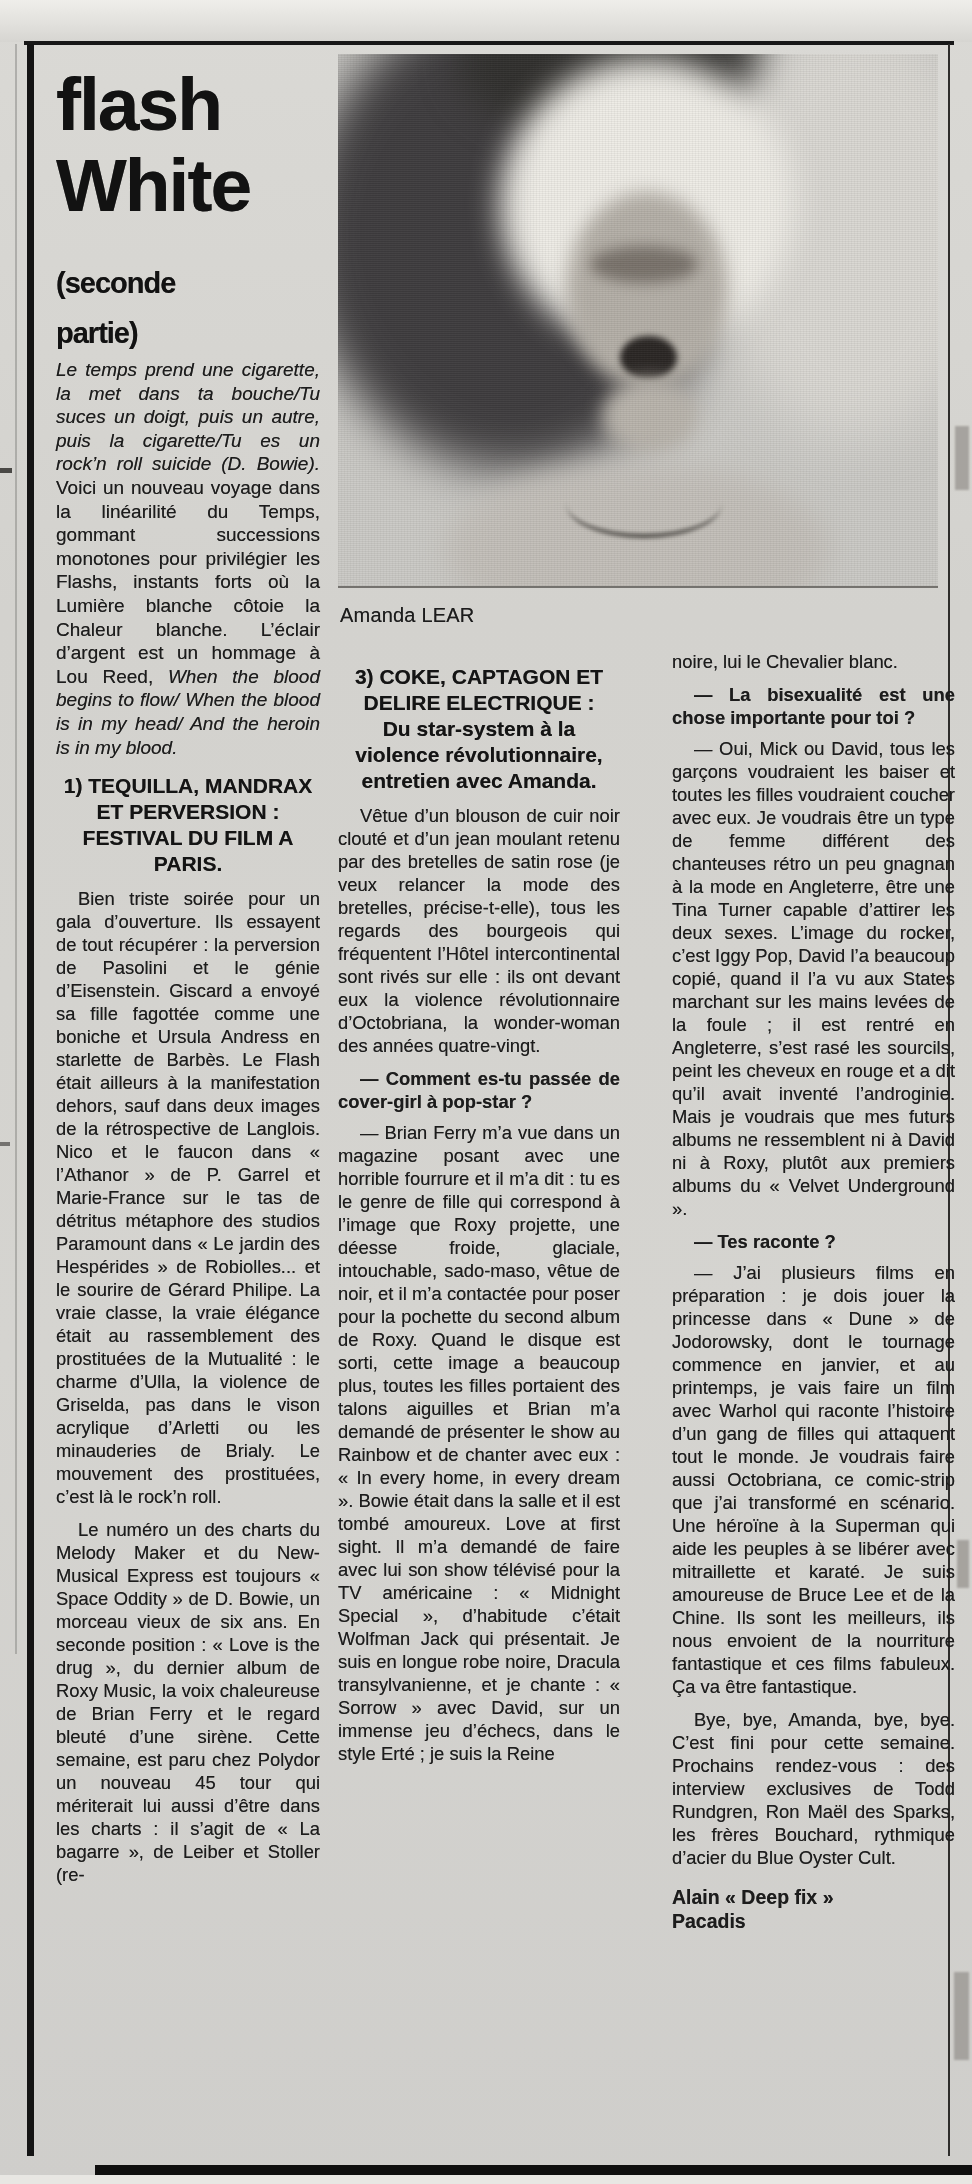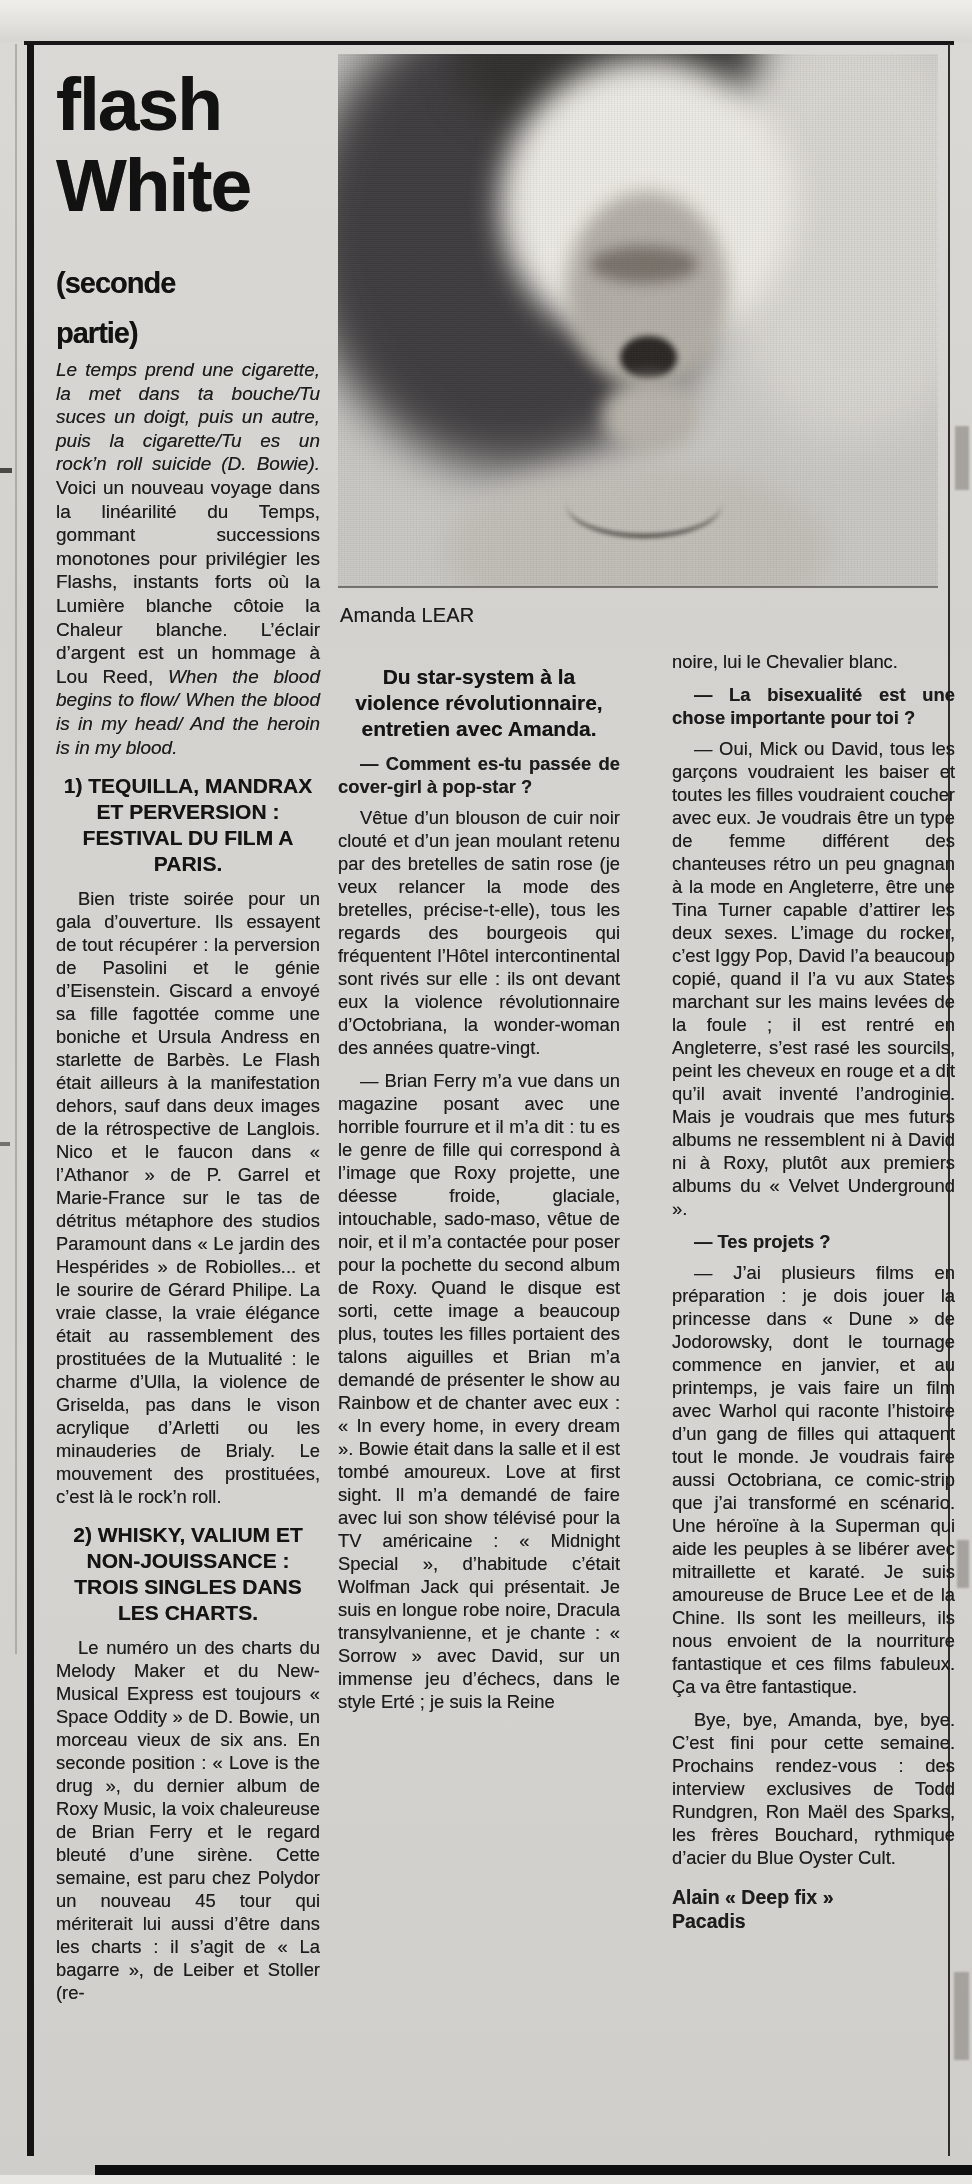--- a/index.html
+++ b/index.html
@@ -116,38 +116,38 @@
       <span>(seconde</span>
       <span>partie)</span>
     </h2>
     <p class="intro txt">
       <span class="it">Le temps prend une cigarette, la met dans ta bouche/Tu suces un doigt, puis un autre, puis la cigarette/Tu es un rock’n roll suicide (D. Bowie).</span>
       <span>Voici un nouveau voyage dans la linéarilité du Temps, gommant successions monotones pour privilégier les Flashs, instants forts où la Lumière blanche côtoie la Chaleur blanche. L’éclair d’argent est un hommage à Lou Reed,</span>
       <span class="it">When the blood begins to flow/ When the blood is in my head/ And the heroin is in my blood.</span>
     </p>
     <h3 class="sec txt">1) TEQUILLA, MANDRAX ET PERVERSION : FESTIVAL DU FILM A PARIS.</h3>
     <p class="body ind txt">Bien triste soirée pour un gala d’ouverture. Ils essayent de tout récupérer : la perversion de Pasolini et le génie d’Eisenstein. Giscard a envoyé sa fille fagottée comme une boniche et Ursula Andress en starlette de Barbès. Le Flash était ailleurs à la manifestation dehors, sauf dans deux images de la rétrospective de Langlois. Nico et le faucon dans « l’Athanor » de P. Garrel et Marie-France sur le tas de détritus métaphore des studios Paramount dans « Le jardin des Hespérides » de Robiolles... et le sourire de Gérard Philipe. La vraie classe, la vraie élégance était au rassemblement des prostituées de la Mutualité : le charme d’Ulla, la violence de Griselda, pas dans le vison acrylique d’Arletti ou les minauderies de Brialy. Le mouvement des prostituées, c’est là le rock’n roll.</p>
-    <h3 class="sec txt">2) WHISKY, VALIUM ET NON-JOUISSANCE : TROIS SINGLES DANS LES CHARTS.</h3>
     <p class="body ind txt">Le numéro un des charts du Melody Maker et du New-Musical Express est toujours « Space Oddity » de D. Bowie, un morceau vieux de six ans. En seconde position : « Love is the drug », du dernier album de Roxy Music, la voix chaleureuse de Brian Ferry et le regard bleuté d’une sirène. Cette semaine, est paru chez Polydor un nouveau 45 tour qui mériterait lui aussi d’être dans les charts : il s’agit de « La bagarre », de Leiber et Stoller (re-</p>
   </div>
 
   <div class="col col-mid">
     <h3 class="sec txt">
+      <span>3) COKE, CAPTAGON ET DELIRE ELECTRIQUE :</span>
       <span>Du star-system à la violence révolutionnaire, entretien avec Amanda.</span>
     </h3>
+    <p class="body ind txt">Vêtue d’un blouson de cuir noir clouté et d’un jean moulant retenu par des bretelles de satin rose (je veux relancer la mode des bretelles, précise-t-elle), tous les regards des bourgeois qui fréquentent l’Hôtel intercontinental sont rivés sur elle : ils ont devant eux la violence révolutionnaire d’Octobriana, la wonder-woman des années quatre-vingt.</p>
     <p class="body q ind txt">— Comment es-tu passée de cover-girl à pop-star ?</p>
-    <p class="body ind txt">Vêtue d’un blouson de cuir noir clouté et d’un jean moulant retenu par des bretelles de satin rose (je veux relancer la mode des bretelles, précise-t-elle), tous les regards des bourgeois qui fréquentent l’Hôtel intercontinental sont rivés sur elle : ils ont devant eux la violence révolutionnaire d’Octobriana, la wonder-woman des années quatre-vingt.</p>
     <p class="body ind txt">— Brian Ferry m’a vue dans un magazine posant avec une horrible fourrure et il m’a dit : tu es le genre de fille qui correspond à l’image que Roxy projette, une déesse froide, glaciale, intouchable, sado-maso, vêtue de noir, et il m’a contactée pour poser pour la pochette du second album de Roxy. Quand le disque est sorti, cette image a beaucoup plus, toutes les filles portaient des talons aiguilles et Brian m’a demandé de présenter le show au Rainbow et de chanter avec eux : « In every home, in every dream ». Bowie était dans la salle et il est tombé amoureux. Love at first sight. Il m’a demandé de faire avec lui son show télévisé pour la TV américaine : « Midnight Special », d’habitude c’était Wolfman Jack qui présentait. Je suis en longue robe noire, Dracula transylvanienne, et je chante : « Sorrow » avec David, sur un immense jeu d’échecs, dans le style Erté ; je suis la Reine</p>
   </div>
 
   <div class="col col-right">
     <p class="body txt">noire, lui le Chevalier blanc.</p>
     <p class="body q ind txt">— La bisexualité est une chose importante pour toi ?</p>
     <p class="body ind txt">— Oui, Mick ou David, tous les garçons voudraient les baiser et toutes les filles voudraient coucher avec eux. Je voudrais être un type de femme différent des chanteuses rétro un peu gnagnan à la mode en Angleterre, être une Tina Turner capable d’attirer les deux sexes. L’image du rocker, c’est Iggy Pop, David l’a beaucoup copié, quand il l’a vu aux States marchant sur les mains levées de la foule ; il est rentré en Angleterre, s’est rasé les sourcils, peint les cheveux en rouge et a dit qu’il avait inventé l’androginie. Mais je voudrais que mes futurs albums ne ressemblent ni à David ni à Roxy, plutôt aux premiers albums du « Velvet Underground ».</p>
-    <p class="body q ind txt">— Tes projets ?</p>
+    <p class="body q ind txt">— Tes raconte ?</p>
     <p class="body ind txt">— J’ai plusieurs films en préparation : je dois jouer la princesse dans « Dune » de Jodorowsky, dont le tournage commence en janvier, et au printemps, je vais faire un film avec Warhol qui raconte l’histoire d’un gang de filles qui attaquent tout le monde. Je voudrais faire aussi Octobriana, ce comic-strip que j’ai transformé en scénario. Une héroïne à la Superman qui aide les peuples à se libérer avec mitraillette et karaté. Je suis amoureuse de Bruce Lee et de la Chine. Ils sont les meilleurs, ils nous envoient de la nourriture fantastique et ces films fabuleux. Ça va être fantastique.</p>
     <p class="body ind txt">Bye, bye, Amanda, bye, bye. C’est fini pour cette semaine. Prochains rendez-vous : des interview exclusives de Todd Rundgren, Ron Maël des Sparks, les frères Bouchard, rythmique d’acier du Blue Oyster Cult.</p>
     <div class="byline txt">
       <span>Alain « Deep fix »</span>
       <span>Pacadis</span>
     </div>
   </div>
 
 </div>
 

